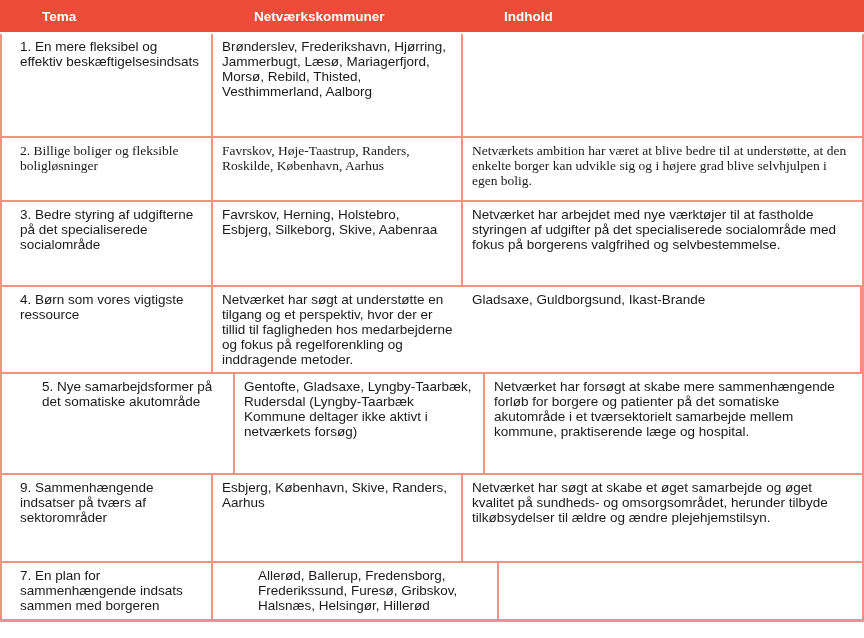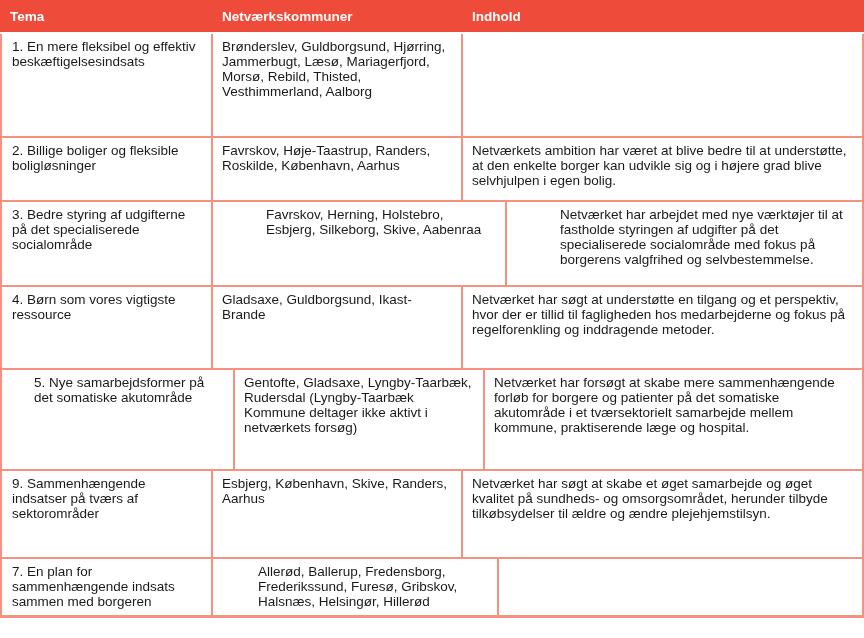--- a/index.html
+++ b/index.html
@@ -20,20 +20,21 @@
     top: 0; left: 0;
     width: 864px;
     box-sizing: border-box;
   }
   .thead {
     display: grid;
     grid-template-columns: 213px 250px 1fr;
     background: var(--header-bg, #EF4B3B);
     height: 32px;
     align-items: center;
+    padding-left: 32px;
   }
   .th {
     color: var(--header-text, #ffffff);
     font-weight: bold;
     font-size: 13.5px;
     padding-left: 10px;
     white-space: nowrap;
   }
   .th.c2 { padding-left: 9px; }
   .th.c3 { padding-left: 9px; }
@@ -45,36 +46,37 @@
     box-sizing: border-box;
   }
   .row {
     display: grid;
     grid-template-columns: 211px 250px 1fr;
     border-bottom: 2px solid var(--grid, #F4917F);
     box-sizing: border-box;
   }
   .row:last-child { border-bottom: none; gap: 36px; }
   .row:nth-child(1) { min-height: 104px; }
-  .row:nth-child(2) { min-height: 64px; }
-  .row:nth-child(3) { min-height: 85px; gap: 44px; }
+  .row:nth-child(2) { min-height: 64px; font-family: Liberation Serif, serif; }
+  .row:nth-child(3) { min-height: 85px; }
   .row:nth-child(4) { min-height: 83px; }
   .row:nth-child(5) { min-height: 101px; padding-left: 22px; }
   .row:nth-child(6) { min-height: 88px; }
   .row:nth-child(7) { min-height: 56px; }
   .cell {
     font-size: 13.5px;
     line-height: 15px;
     color: var(--body-text, #1A1A1A);
     padding: 5px 10px 5px 9px;
     box-sizing: border-box;
   }
   .cell.c1 {
     padding-left: 10px;
     border-right: 2px solid var(--grid, #F4917F);
+    margin-left: 8px;
   }
   .cell.c2 {
     border-right: 2px solid var(--grid, #F4917F);
   }
 </style>
 </head>
 <body>
 
 <div class="page">
   <div class="tbl">
@@ -82,39 +84,39 @@
     <div class="thead">
       <div class="th c1">Tema</div>
       <div class="th c2">Netværkskommuner</div>
       <div class="th c3">Indhold</div>
     </div>
 
     <div class="tbody">
 
       <div class="row">
         <div class="cell c1">1. En mere fleksibel og effektiv beskæftigelsesindsats</div>
-        <div class="cell c2">Brønderslev, Guldborgsund, Hjørring, Jammerbugt, Læsø, Mariagerfjord, Morsø, Rebild, Thisted, Vesthimmerland, Aalborg</div>
+        <div class="cell c2">Brønderslev, Frederikshavn, Hjørring, Jammerbugt, Læsø, Mariagerfjord, Morsø, Rebild, Thisted, Vesthimmerland, Aalborg</div>
       </div>
 
       <div class="row">
         <div class="cell c1">2. Billige boliger og fleksible boligløsninger</div>
         <div class="cell c2">Favrskov, Høje-Taastrup, Randers, Roskilde, København, Aarhus</div>
         <div class="cell c3">Netværkets ambition har været at blive bedre til at understøtte, at den enkelte borger kan udvikle sig og i højere grad blive selvhjulpen i egen bolig.</div>
       </div>
 
       <div class="row">
         <div class="cell c1">3. Bedre styring af udgifterne på det specialiserede socialområde</div>
         <div class="cell c2">Favrskov, Herning, Holstebro, Esbjerg, Silkeborg, Skive, Aabenraa</div>
         <div class="cell c3">Netværket har arbejdet med nye værktøjer til at fastholde styringen af udgifter på det specialiserede socialområde med fokus på borgerens valgfrihed og selvbestemmelse.</div>
       </div>
 
       <div class="row">
         <div class="cell c1">4. Børn som vores vigtigste ressource</div>
+        <div class="cell c3">Netværket har søgt at understøtte en tilgang og et perspektiv, hvor der er tillid til fagligheden hos medarbejderne og fokus på regelforenkling og inddragende metoder.</div>
         <div class="cell c2">Gladsaxe, Guldborgsund, Ikast-Brande</div>
-        <div class="cell c3">Netværket har søgt at understøtte en tilgang og et perspektiv, hvor der er tillid til fagligheden hos medarbejderne og fokus på regelforenkling og inddragende metoder.</div>
       </div>
 
       <div class="row">
         <div class="cell c1">5. Nye samarbejdsformer på det somatiske akutområde</div>
         <div class="cell c2">Gentofte, Gladsaxe, Lyngby-Taarbæk, Rudersdal (Lyngby-Taarbæk Kommune deltager ikke aktivt i netværkets forsøg)</div>
         <div class="cell c3">Netværket har forsøgt at skabe mere sammenhængende forløb for borgere og patienter på det somatiske akutområde i et tværsektorielt samarbejde mellem kommune, praktiserende læge og hospital.</div>
       </div>
 
       <div class="row">
         <div class="cell c1">9. Sammenhængende indsatser på tværs af sektorområder</div>

